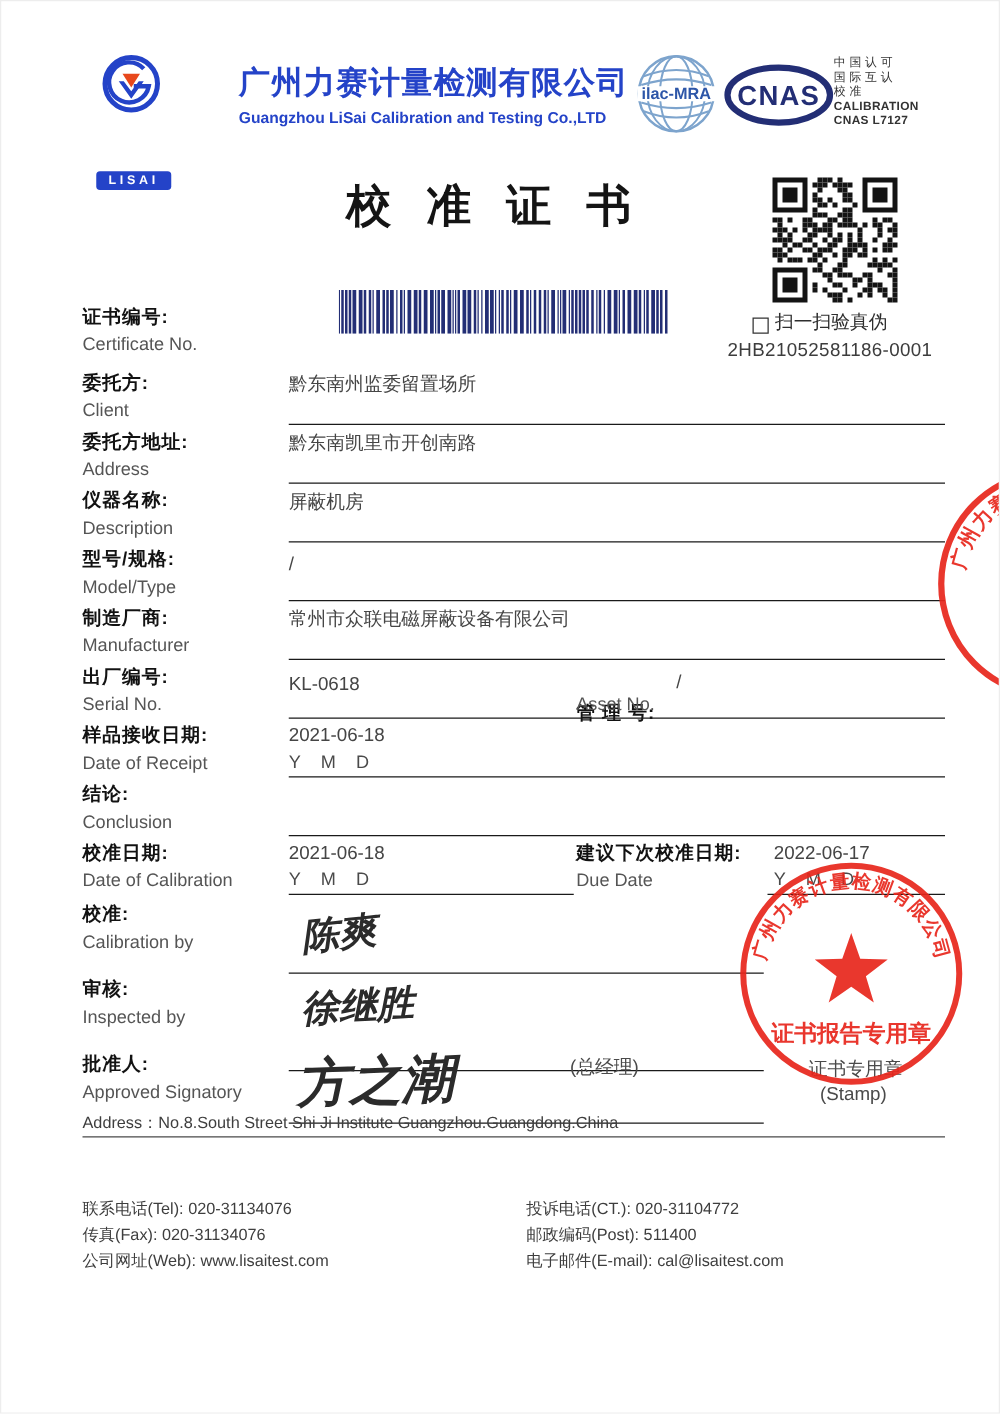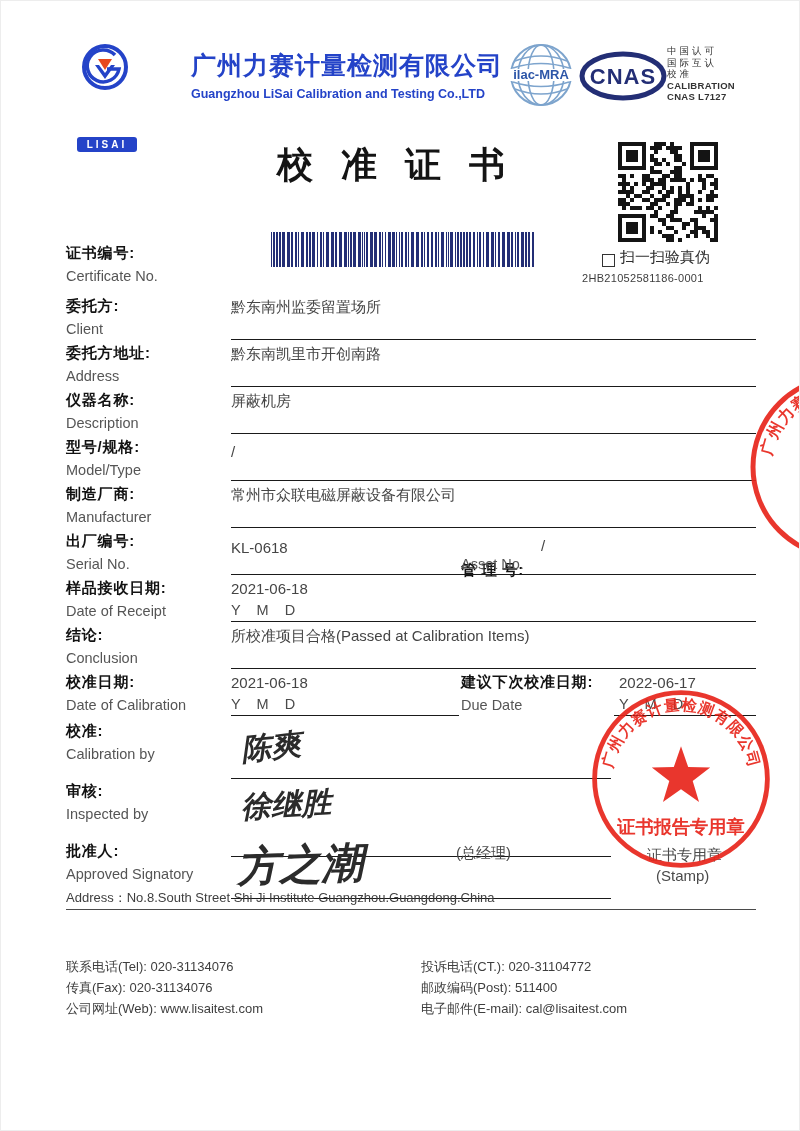--- a/index.html
+++ b/index.html
@@ -19,21 +19,21 @@
   .title-en{margin-top:9px;font-size:19px;color:#1d1d1d;letter-spacing:0.5px;word-spacing:11px;white-space:nowrap;}
   
   .qr{position:absolute;left:617px;top:141px;width:100px;height:100px;background:#fff;}
   .qr b{position:absolute;width:4px;height:4px;background:#141414;display:block;}
   .qr-f{position:absolute;width:28px;height:28px;border:4px solid #141414;box-sizing:border-box;}
   .qr-f::after{content:"";position:absolute;left:4px;top:4px;width:12px;height:12px;background:#141414;}
   .barcode{position:absolute;left:270px;top:231px;width:268px;height:35px;overflow:hidden;}
   .barcode i{position:absolute;top:0;height:100%;background:#232e75;display:block;}
   .scan-box{position:absolute;left:601px;top:253px;width:11px;height:11px;border:1.5px solid #333;}
   .scan-txt{position:absolute;left:619px;top:247px;font-size:15px;color:#2e2e2e;}
-  .cert-num{position:absolute;left:581px;top:271px;font-size:11px;color:#3d3d3d;letter-spacing:0.3px;}
+  .cert-num{position:absolute;left:581px;top:271px;font-size:15px;color:#3d3d3d;letter-spacing:0.3px;}
   
   .lcn{position:absolute;font-size:15px;font-weight:700;color:#121212;letter-spacing:0.8px;white-space:nowrap;}
   .len{position:absolute;font-size:14.5px;color:#555;white-space:nowrap;}
   .val{position:absolute;font-size:15px;color:#454545;white-space:nowrap;}
   .ymd{position:absolute;font-size:14.5px;color:#4a4a4a;white-space:pre;}
   .hline{position:absolute;height:0;border-top:1.5px solid #1a1a1a;}
   .sig{position:absolute;color:#2b2b2b;font-style:italic;font-weight:600;white-space:nowrap;}
   
   .stamp{position:absolute;opacity:0.92;}
   
@@ -409,21 +409,20 @@
   <div class="hline" style="left:230px;top:573px;width:525px"></div>
 
   <div class="lcn" style="left:65px;top:578px">样品接收日期:</div>
   <div class="len" style="left:65px;top:602px">Date of Receipt</div>
   <div class="val" style="left:230px;top:579px">2021-06-18</div>
   <div class="ymd" style="left:230px;top:601px">Y    M    D</div>
   <div class="hline" style="left:230px;top:620px;width:525px"></div>
 
   <div class="lcn" style="left:65px;top:625px">结论:</div>
   <div class="len" style="left:65px;top:649px">Conclusion</div>
-  <div class="val" style="left:230px;top:626px">所校准项目合格(Passed at Calibration Items)</div>
   <div class="hline" style="left:230px;top:667px;width:525px"></div>
 
   <div class="lcn" style="left:65px;top:672px">校准日期:</div>
   <div class="len" style="left:65px;top:696px">Date of Calibration</div>
   <div class="val" style="left:230px;top:673px">2021-06-18</div>
   <div class="ymd" style="left:230px;top:695px">Y    M    D</div>
   <div class="lcn" style="left:460px;top:672px">建议下次校准日期:</div>
   <div class="len" style="left:460px;top:696px">Due Date</div>
   <div class="val" style="left:618px;top:673px">2022-06-17</div>
   <div class="ymd" style="left:618px;top:695px">Y    M    D</div>

